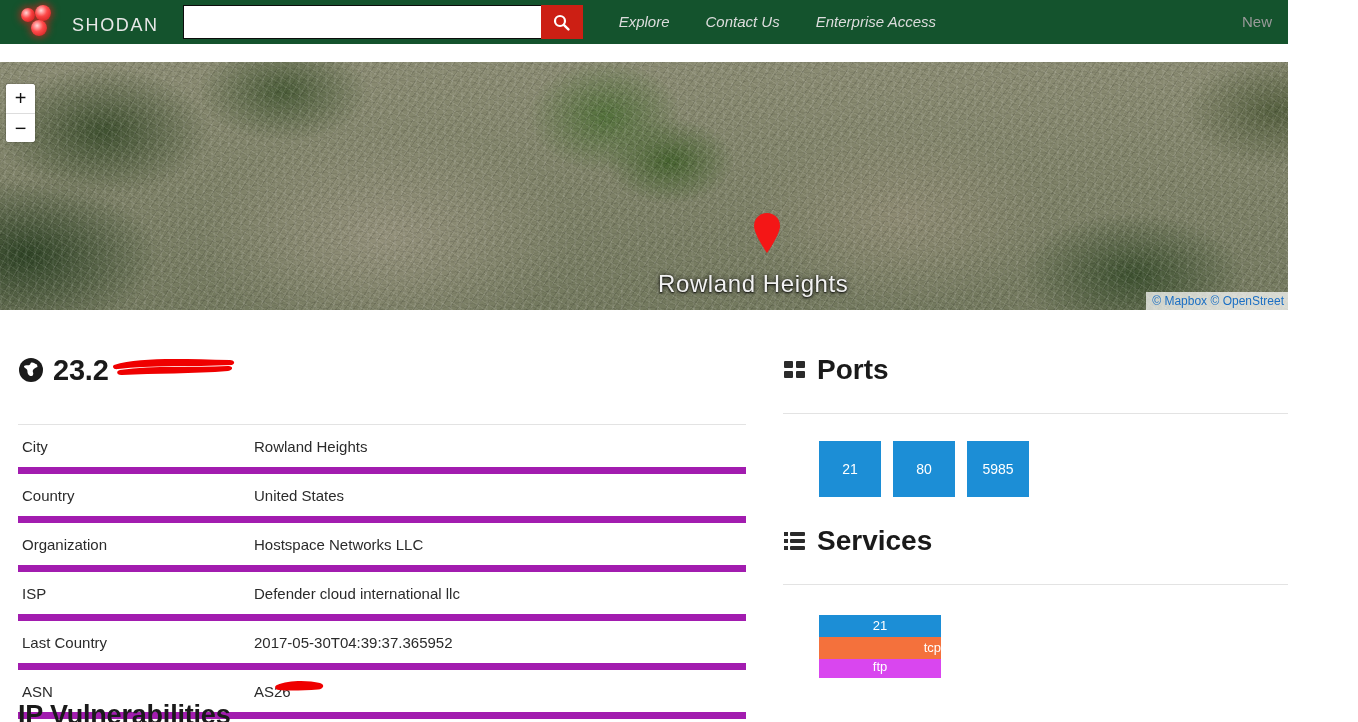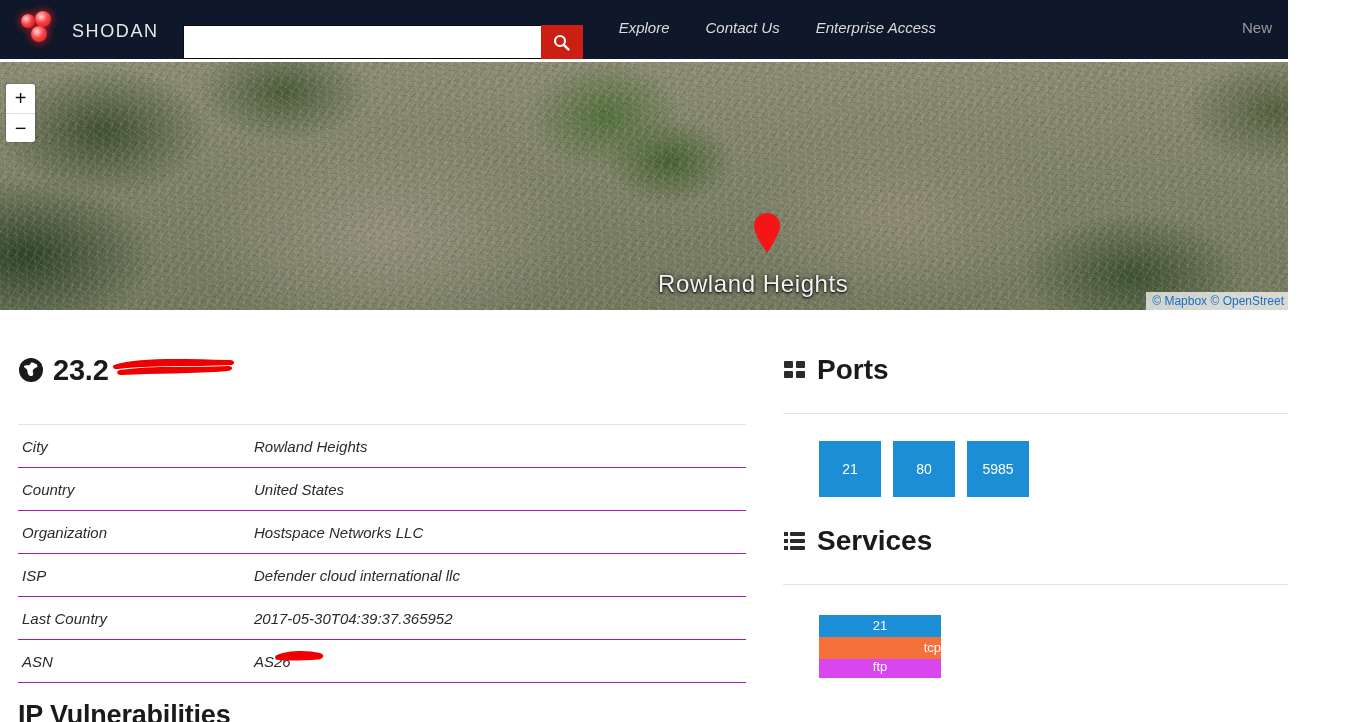--- a/index.html
+++ b/index.html
@@ -14,24 +14,24 @@
     font-family: "Liberation Sans", sans-serif;
     color: #333333;
     position: relative;
   }
 
   
   .navbar {
     position: absolute;
     top: 0; left: 0;
     width: 1288px;
-    height: 59px;
-    background: #0f172a;
-    display: flex;
-    align-items: flex-end;
+    height: 44px;
+    background: #14532d;
+    display: flex;
+    align-items: center;
     overflow: hidden;
   }
   .brand {
     display: flex;
     align-items: center;
     height: 62px;
     padding: 0 18px 0 20px;
     text-decoration: none;
   }
   .logo-dots {
@@ -261,24 +261,23 @@
     margin-top: 34px;
   }
 
   table.details {
     width: 728px;
     border-collapse: collapse;
     font-size: 15px;
   }
   table.details td {
     padding: 13px 0 12px 0;
-    border-bottom: 1px solid #a21caf;
+    border-bottom: 7px solid #a21caf;
     color: #2b2b2b;
     vertical-align: middle;
-    font-style: italic;
   }
   table.details td.k { width: 232px; padding-left: 4px; }
   table.details td.v { position: relative; }
   .redact-asn {
     position: absolute;
     left: 20px; top: 7px;
     width: 52px; height: 17px;
     pointer-events: none;
   }
 

